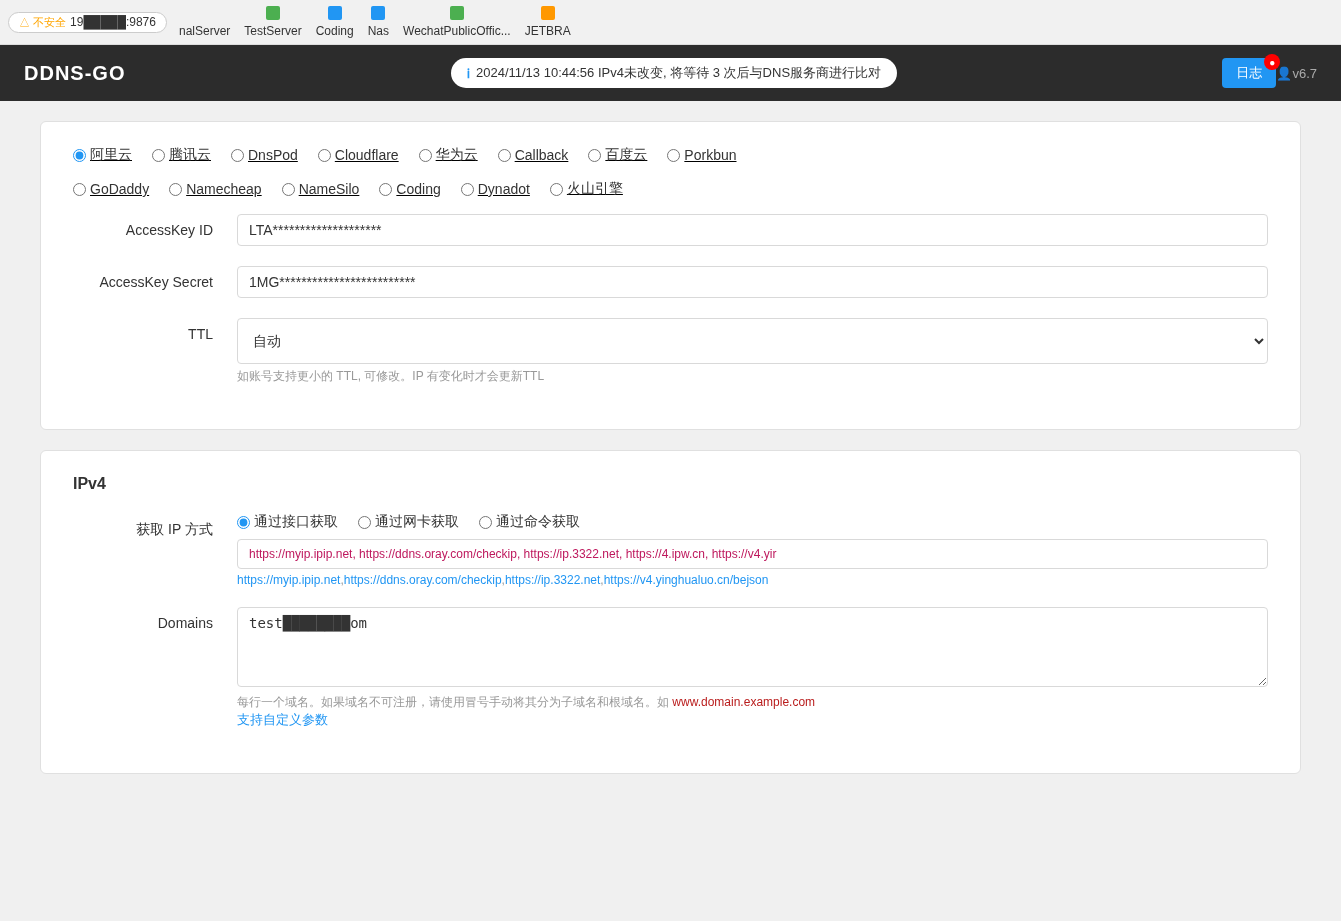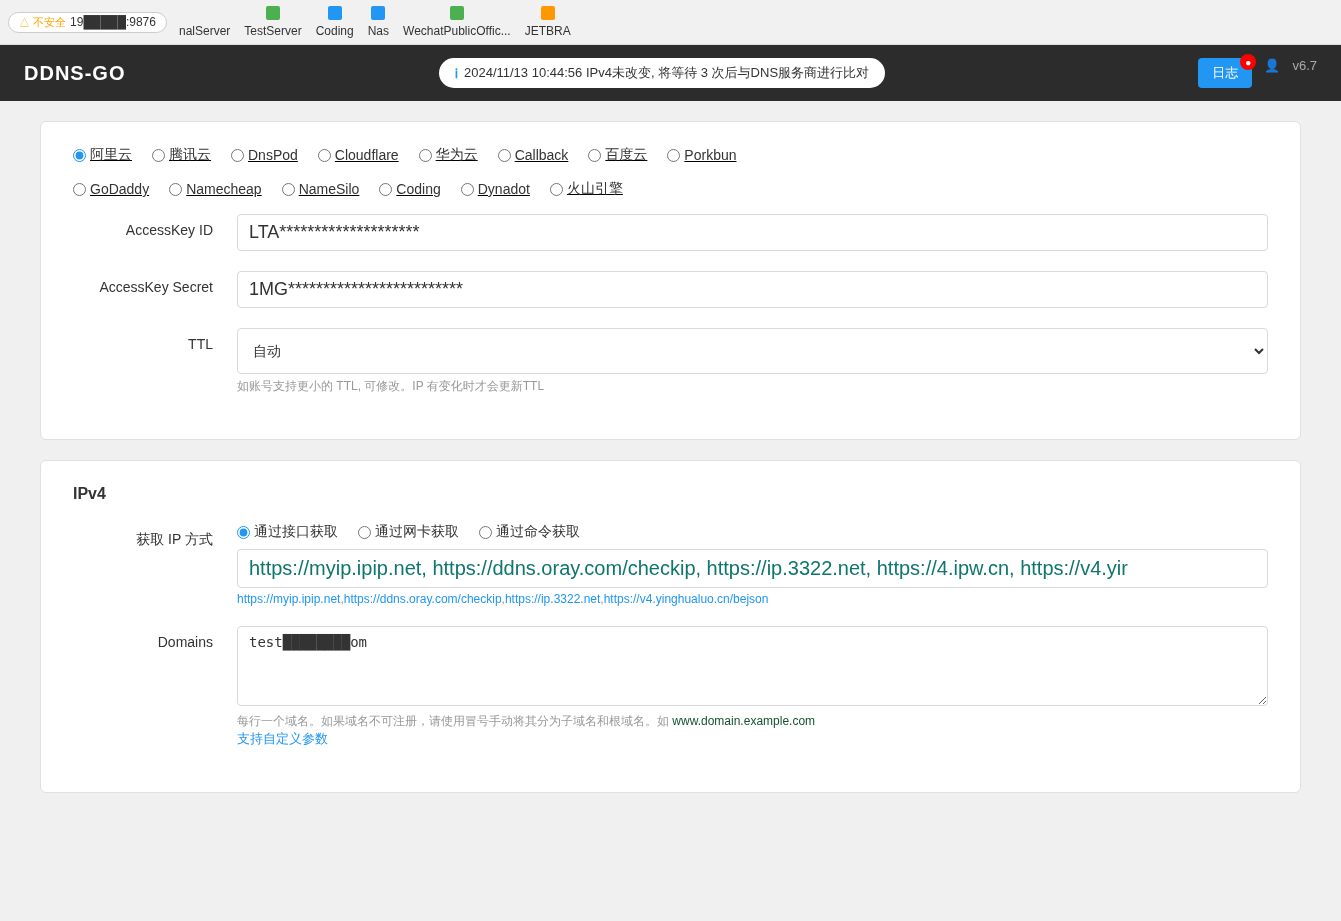--- a/index.html
+++ b/index.html
@@ -70,22 +70,21 @@
       border-radius: 20px;
       padding: 6px 16px;
       font-size: 13px;
       display: flex;
       align-items: center;
       gap: 6px;
     }
     .header-notice .info-icon { color: #2196f3; font-weight: bold; }
     .header-right {
       display: flex;
-      align-items: flex-start;
-      gap: 12px;
+      align-items: center;
     }
     .log-button {
       background: #2196f3;
       color: white;
       border: none;
       border-radius: 4px;
       padding: 6px 14px;
       cursor: pointer;
       font-size: 13px;
       position: relative;
@@ -169,21 +168,21 @@
       text-align: right;
     }
     .form-control-wrap {
       flex: 1;
     }
     .form-input {
       width: 100%;
       border: 1px solid #d9d9d9;
       border-radius: 4px;
       padding: 7px 11px;
-      font-size: 18px;
+      font-size: 14px;
       color: #333;
       outline: none;
     }
 
     .form-select {
       width: 100%;
       border: 1px solid #d9d9d9;
       border-radius: 4px;
       padding: 13px 11px;
       font-size: 14px;
@@ -225,22 +224,22 @@
       accent-color: #2196f3;
       cursor: pointer;
     }
 
     
     .ip-input {
       width: 100%;
       border: 1px solid #d9d9d9;
       border-radius: 4px;
       padding: 7px 11px;
-      font-size: 20px;
-      color: #0f766e;
+      font-size: 12px;
+      color: #be185d;
       outline: none;
       white-space: nowrap;
       overflow: hidden;
       text-overflow: ellipsis;
     }
 
     .ip-hint {
       display: flex;
       flex-wrap: wrap;
       gap: 0;
@@ -267,21 +266,21 @@
       outline: none;
       resize: vertical;
       min-height: 80px;
     }
     .domain-hint-text {
       font-size: 12px;
       color: #999;
       margin-top: 4px;
     }
     .domain-hint-text .example-url {
-      color: #14532d;
+      color: #b91c1c;
     }
 
     .radio-row {
       display: flex;
       align-items: center;
       gap: 20px;
       flex-wrap: wrap;
     }
   </style>
 </head>

